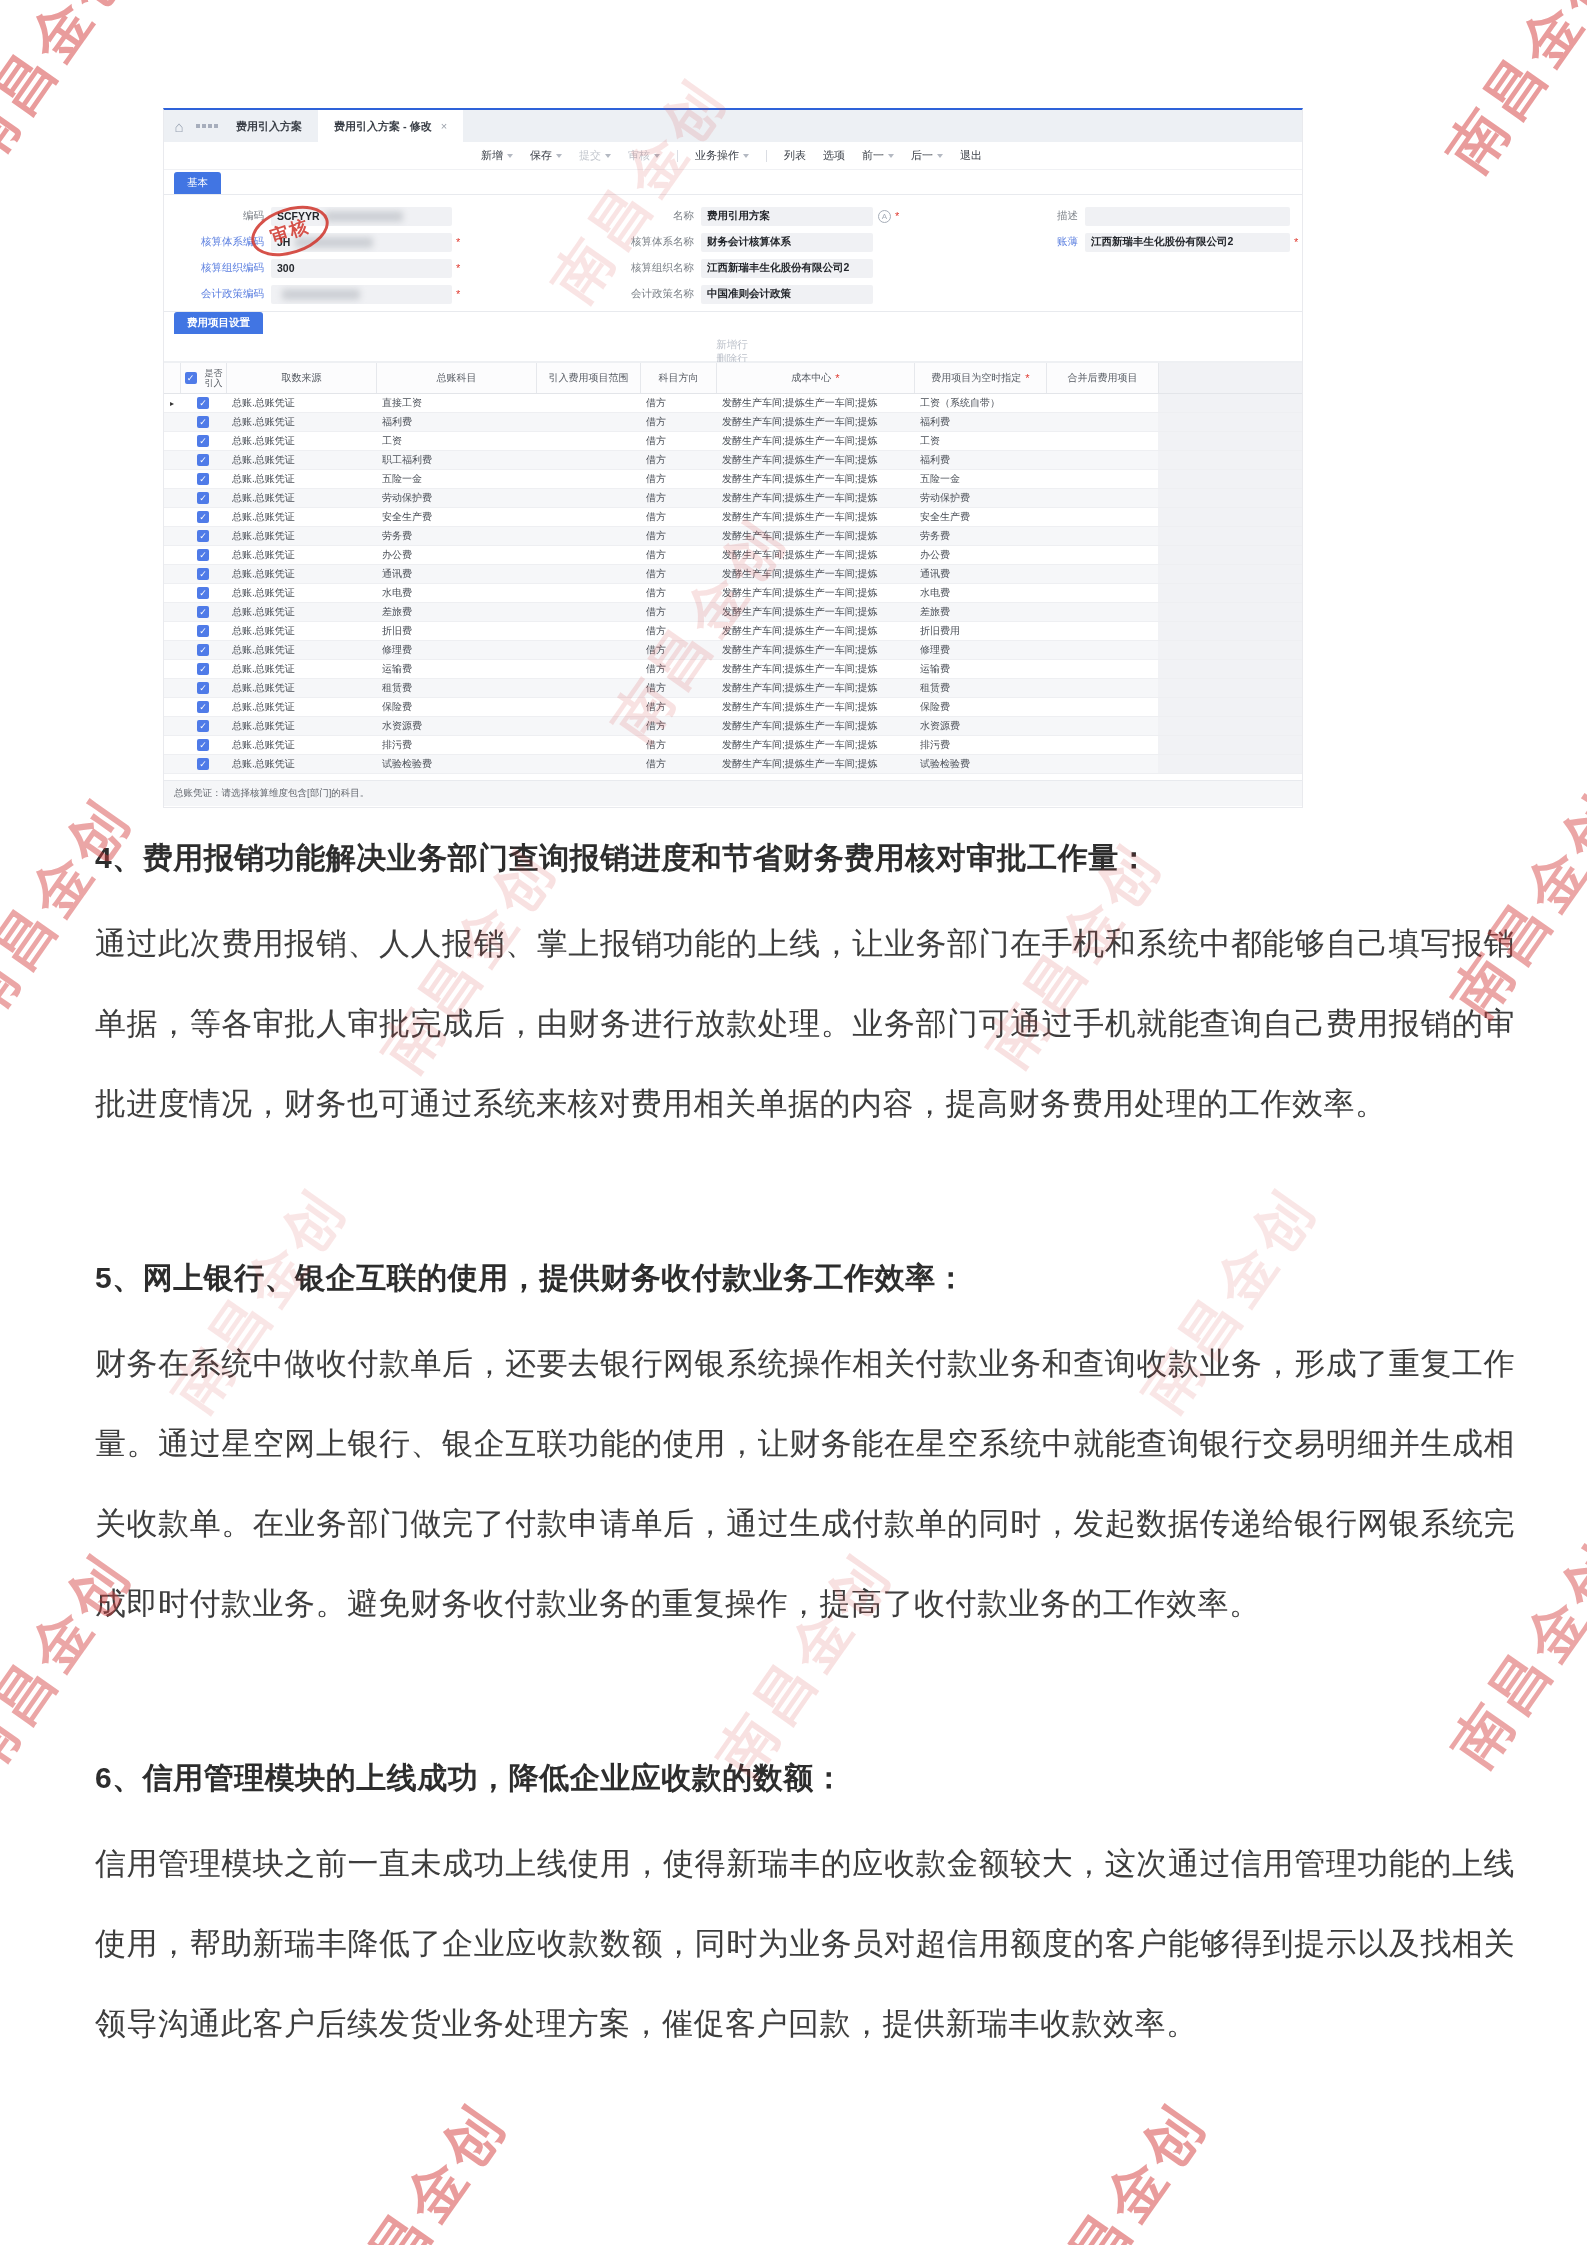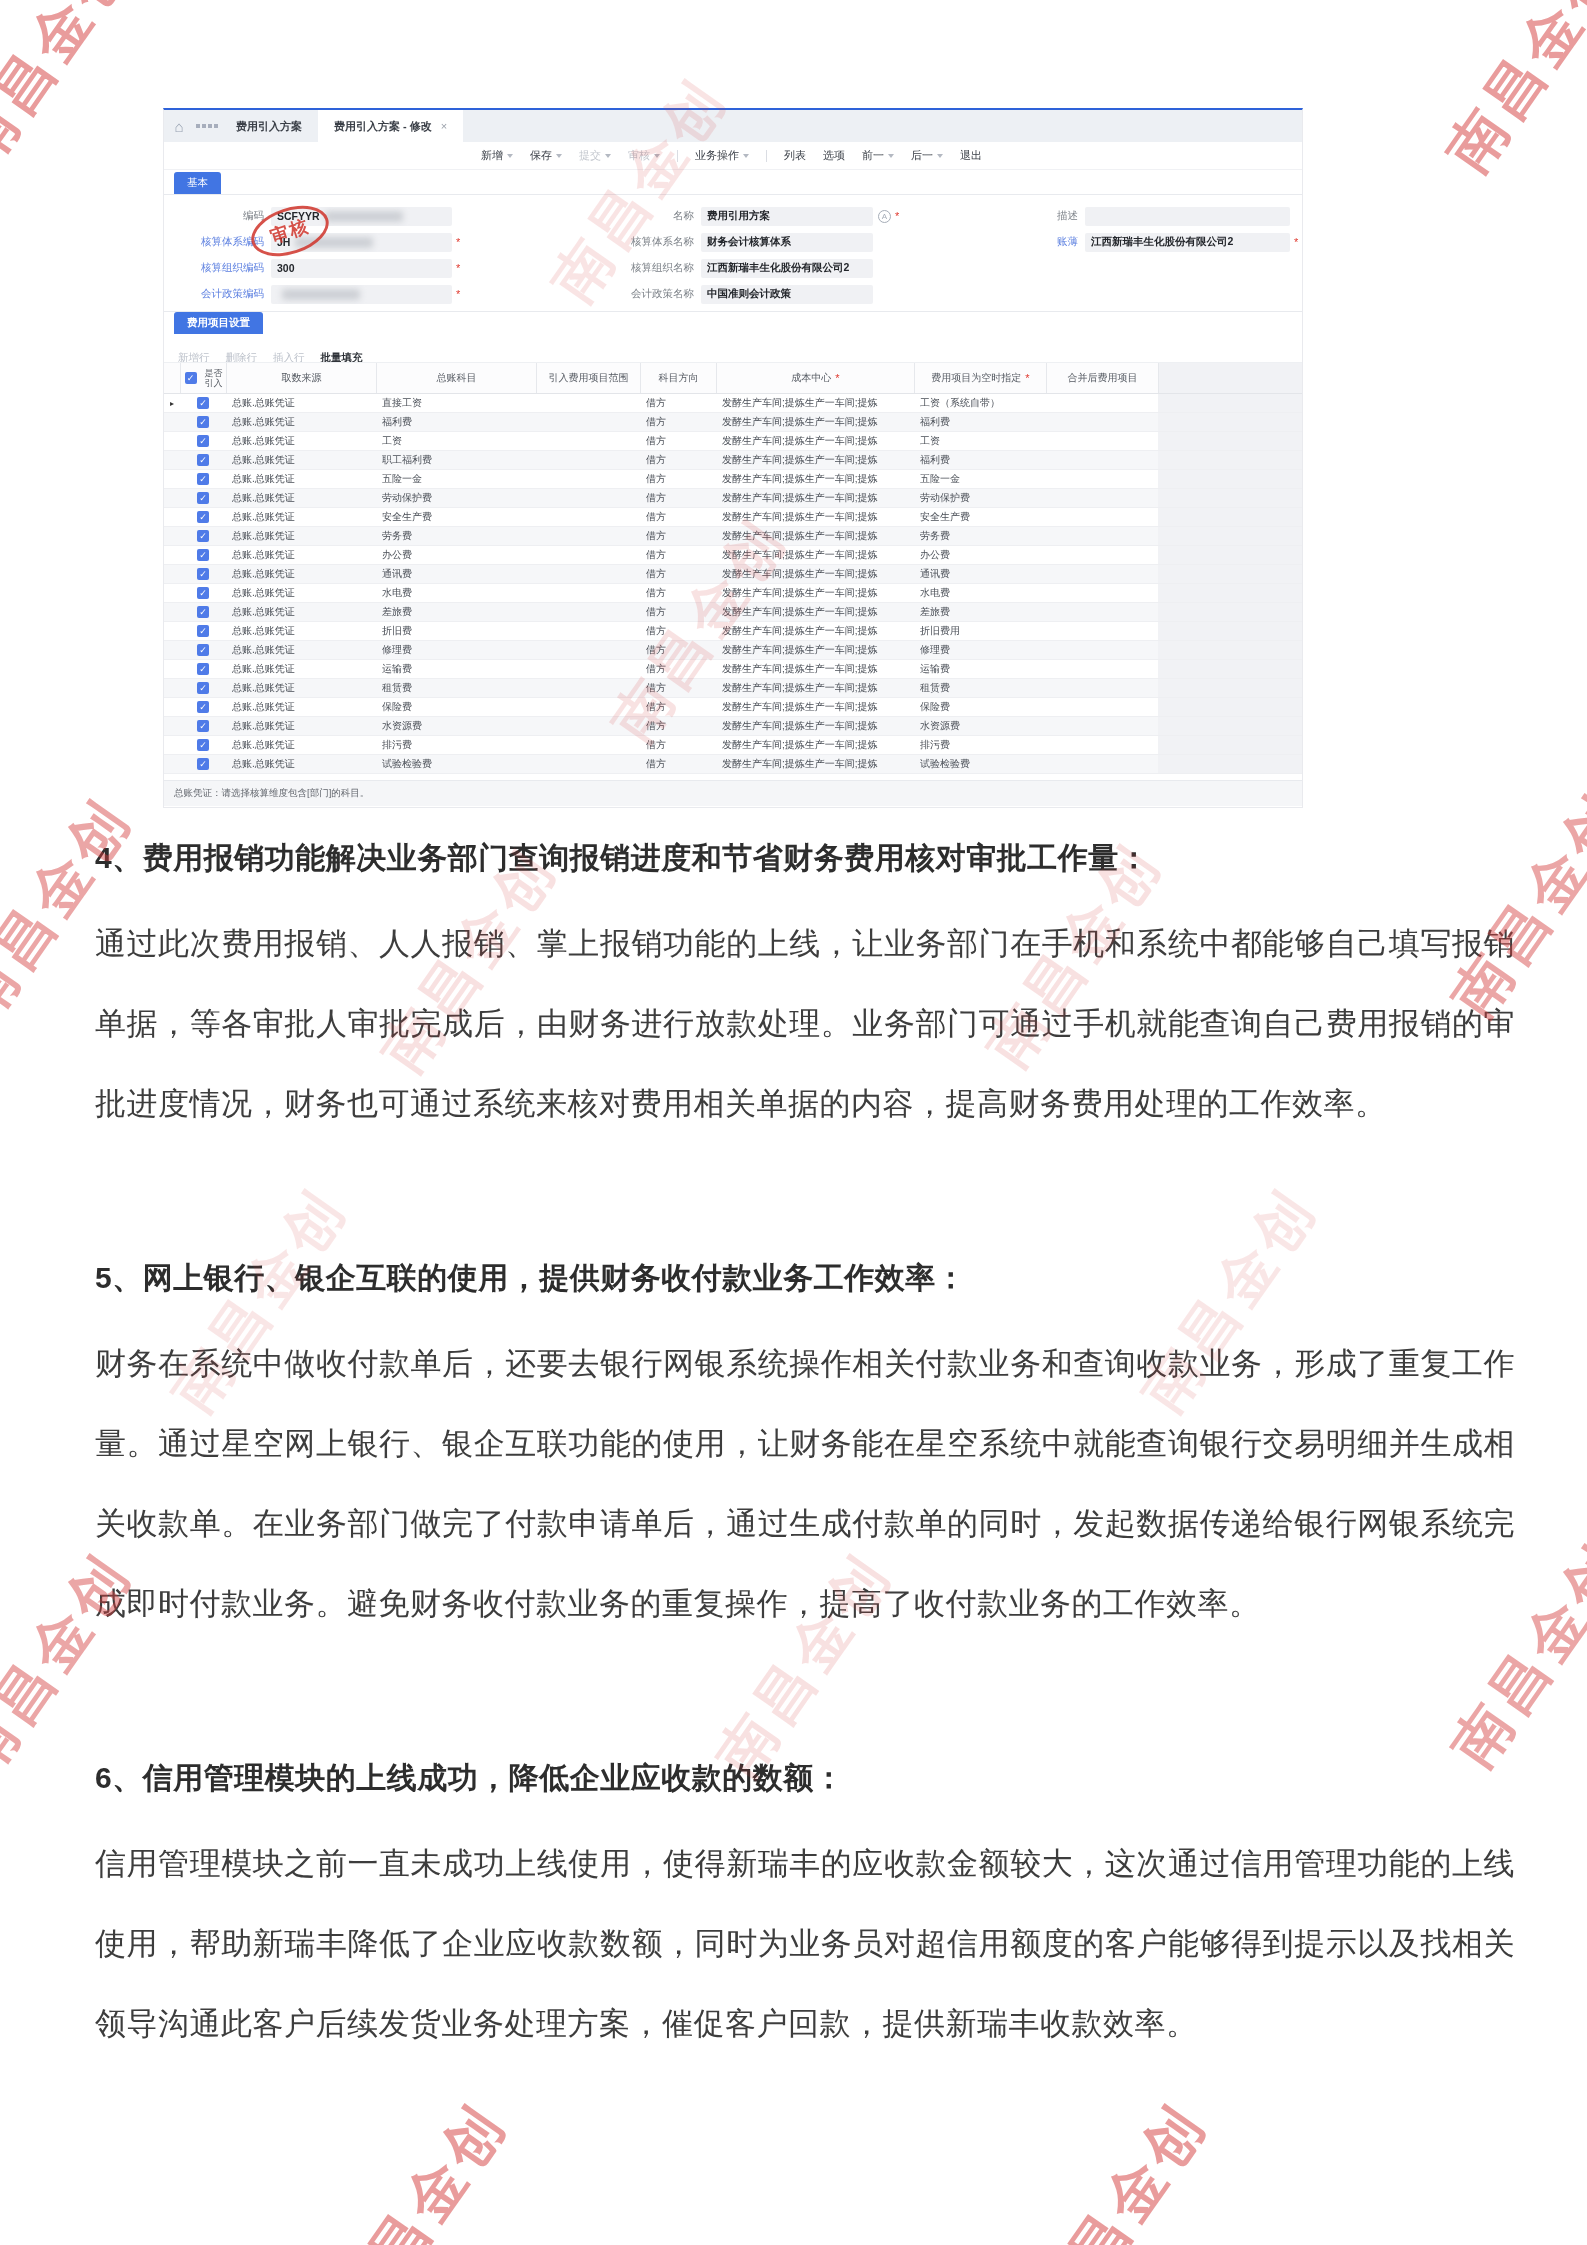--- a/index.html
+++ b/index.html
@@ -41,21 +41,21 @@
   .fvalue{height:19px;background:#f0f1f4;border-radius:2px;display:flex;align-items:center;padding:0 6px;
           font-weight:700;color:#23262b;font-size:10.5px;overflow:hidden;white-space:nowrap;flex:none;}
   .fcol1 .fvalue{width:181px;} .fcol2 .fvalue{width:172px;} .fcol3 .fvalue{width:205px;}
   .redact{display:inline-block;width:78px;height:11px;background:#cdd0d5;border-radius:3px;filter:blur(3px);margin-left:5px;}
   .licon{width:13px;height:13px;border:1px solid #a6adb8;border-radius:50%;color:#a6adb8;font-size:8px;display:flex;
          align-items:center;justify-content:center;margin-left:5px;flex:none;}
   .req{color:#e0392f;margin-left:4px;font-size:11px;line-height:10px;}
   .stamp{position:absolute;left:86px;top:98px;width:80px;height:46px;border:3px solid #d0342b;border-radius:50%;
          transform:rotate(-18deg);display:flex;align-items:center;justify-content:center;opacity:.85;z-index:3;}
   .stamp span{color:#d0342b;font-size:18px;font-weight:700;letter-spacing:2px;}
-  .rowtools{position:absolute;left:0;top:236px;width:100%;height:24px;display:flex;align-items:center;padding-left:14px;border-bottom:1px solid #eef0f3;}
+  .rowtools{position:absolute;left:0;top:228px;width:100%;height:24px;display:flex;align-items:center;padding-left:14px;border-bottom:1px solid #eef0f3;flex-direction:column;}
   .rtool{margin-right:16px;font-size:10.5px;color:#bdc2cb;}
   .rtool.on{color:#2f3339;font-weight:700;}
   
   .grid{position:absolute;left:0;top:252px;width:100%;}
   .thead{display:flex;align-items:stretch;height:32px;background:#fcfcfd;border-bottom:1px solid #e3e5e9;border-top:1px solid #eef0f3;}
   .hcell{display:flex;align-items:center;justify-content:center;color:#565b63;font-size:10px;padding:0 7px;position:relative;}
   .hcell + .hcell{border-left:1px solid #e6e8ec;}
   .trow{display:flex;align-items:stretch;height:19px;border-bottom:1px solid #eeeff2;background:#fff;}
   .trow.alt{background:#f6f7f9;}
   .tcell{display:flex;align-items:center;padding:0 6px;overflow:hidden;white-space:nowrap;color:#4a4f57;font-size:10px;}

